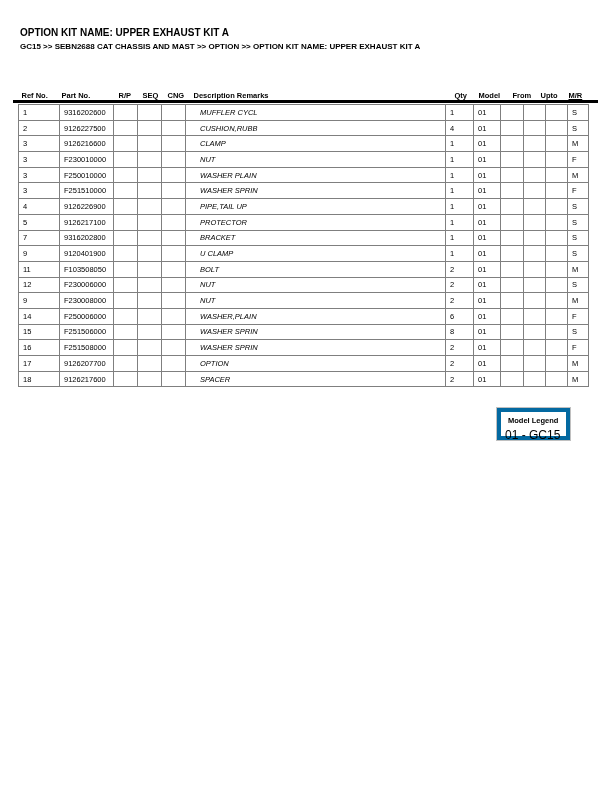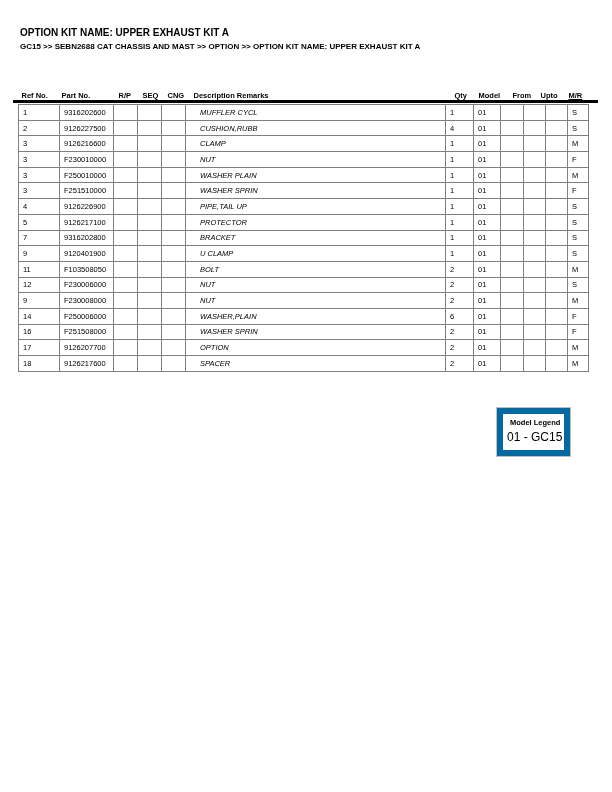--- a/index.html
+++ b/index.html
@@ -57,23 +57,23 @@
     overflow: hidden;
   }
   table.parts tbody td.c-desc { padding-left: 14px; font-style: italic; }
   .header-rule {
     position: absolute; left: 13px; top: 100px;
     width: 585px; height: 2.5px;
     background: #000;
   }
   .legend-box {
     position: absolute; left: 497px; top: 408px;
-    width: 73px; height: 48px;
+    width: 73px; height: 32px;
     box-sizing: border-box;
-    border: 6px solid #0369a1;
+    border: 4px solid #0369a1;
     outline: 1px solid #c0c0c0;
     background: #fff;
   }
   .legend-title {
     font-size: 7.5px; font-weight: bold;
     margin: 4px 0 0 7px;
     white-space: nowrap;
   }
   .legend-entry {
     font-size: 12px;
@@ -309,20 +309,34 @@
     <td class="c-cng"></td>
     <td class="c-desc">WASHER,PLAIN</td>
     <td class="c-qty">6</td>
     <td class="c-model">01</td>
     <td class="c-from"></td>
     <td class="c-upto"></td>
     <td class="c-blank"></td>
     <td class="c-mr">F</td>
   </tr>
       <tr>
+    <td class="c-ref">15</td>
+    <td class="c-part">F251506000</td>
+    <td class="c-rp"></td>
+    <td class="c-seq"></td>
+    <td class="c-cng"></td>
+    <td class="c-desc">WASHER SPRIN</td>
+    <td class="c-qty">8</td>
+    <td class="c-model">01</td>
+    <td class="c-from"></td>
+    <td class="c-upto"></td>
+    <td class="c-blank"></td>
+    <td class="c-mr">S</td>
+  </tr>
+      <tr>
     <td class="c-ref">16</td>
     <td class="c-part">F251508000</td>
     <td class="c-rp"></td>
     <td class="c-seq"></td>
     <td class="c-cng"></td>
     <td class="c-desc">WASHER SPRIN</td>
     <td class="c-qty">2</td>
     <td class="c-model">01</td>
     <td class="c-from"></td>
     <td class="c-upto"></td>

